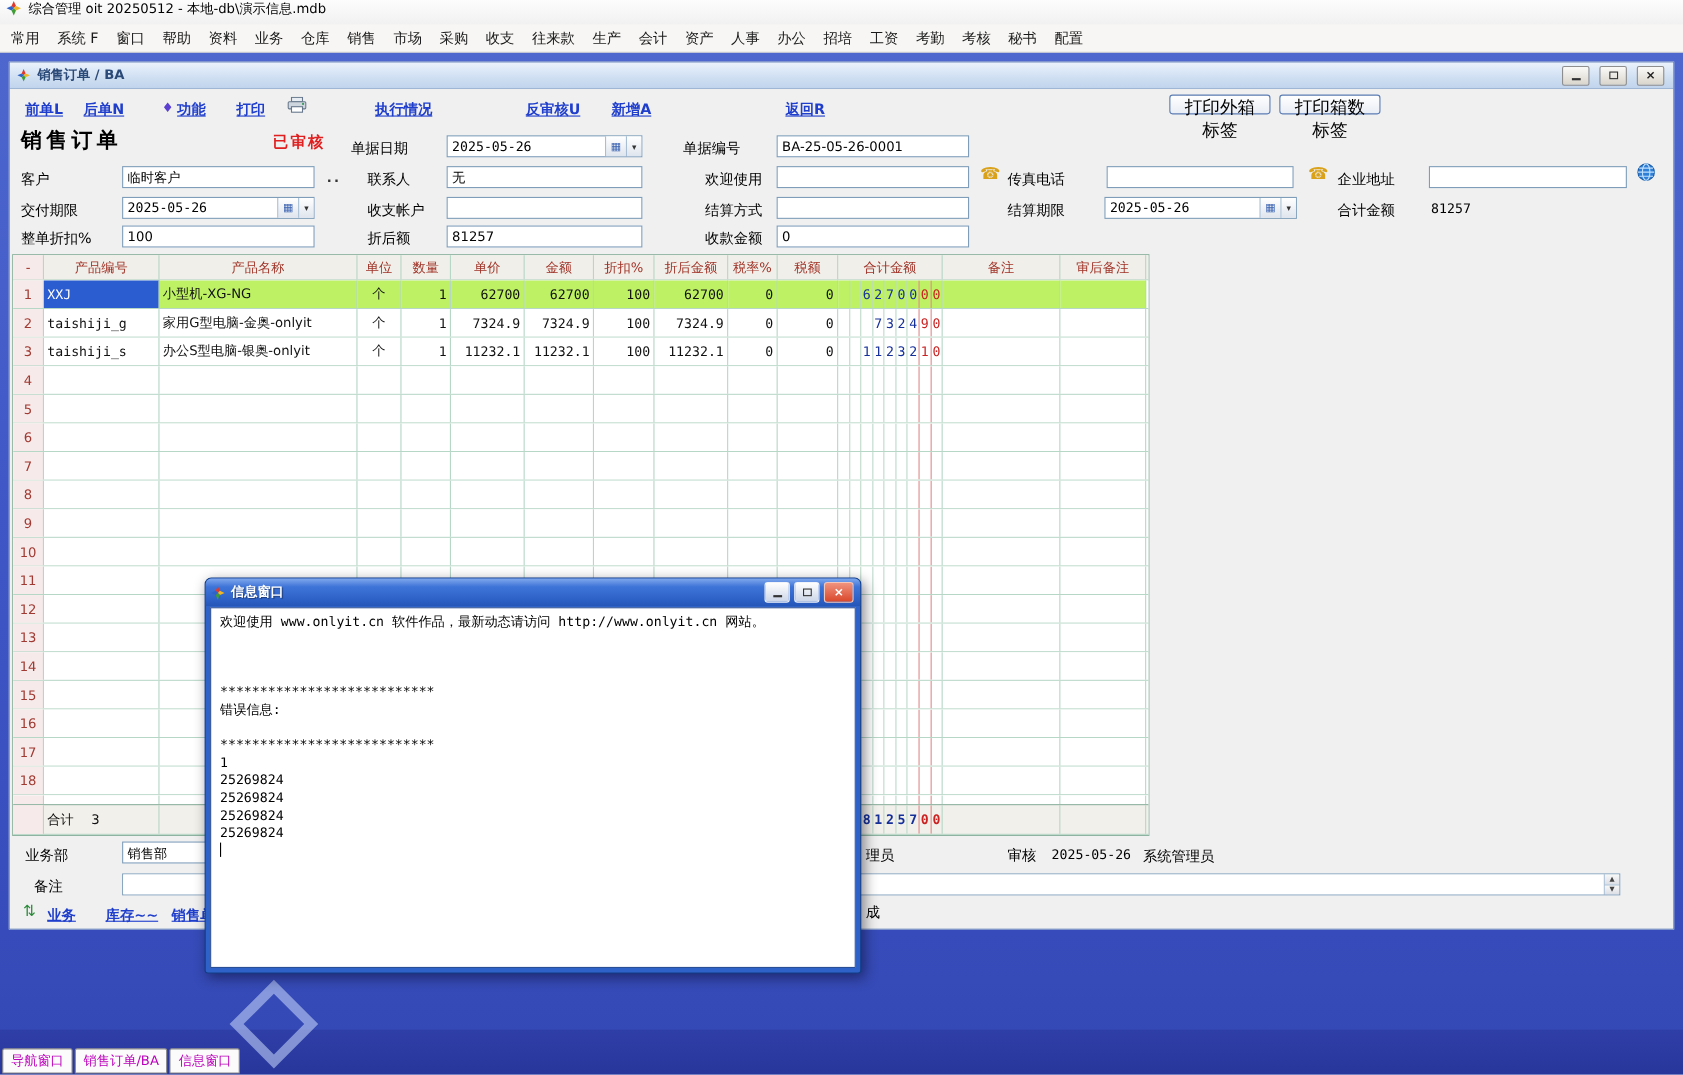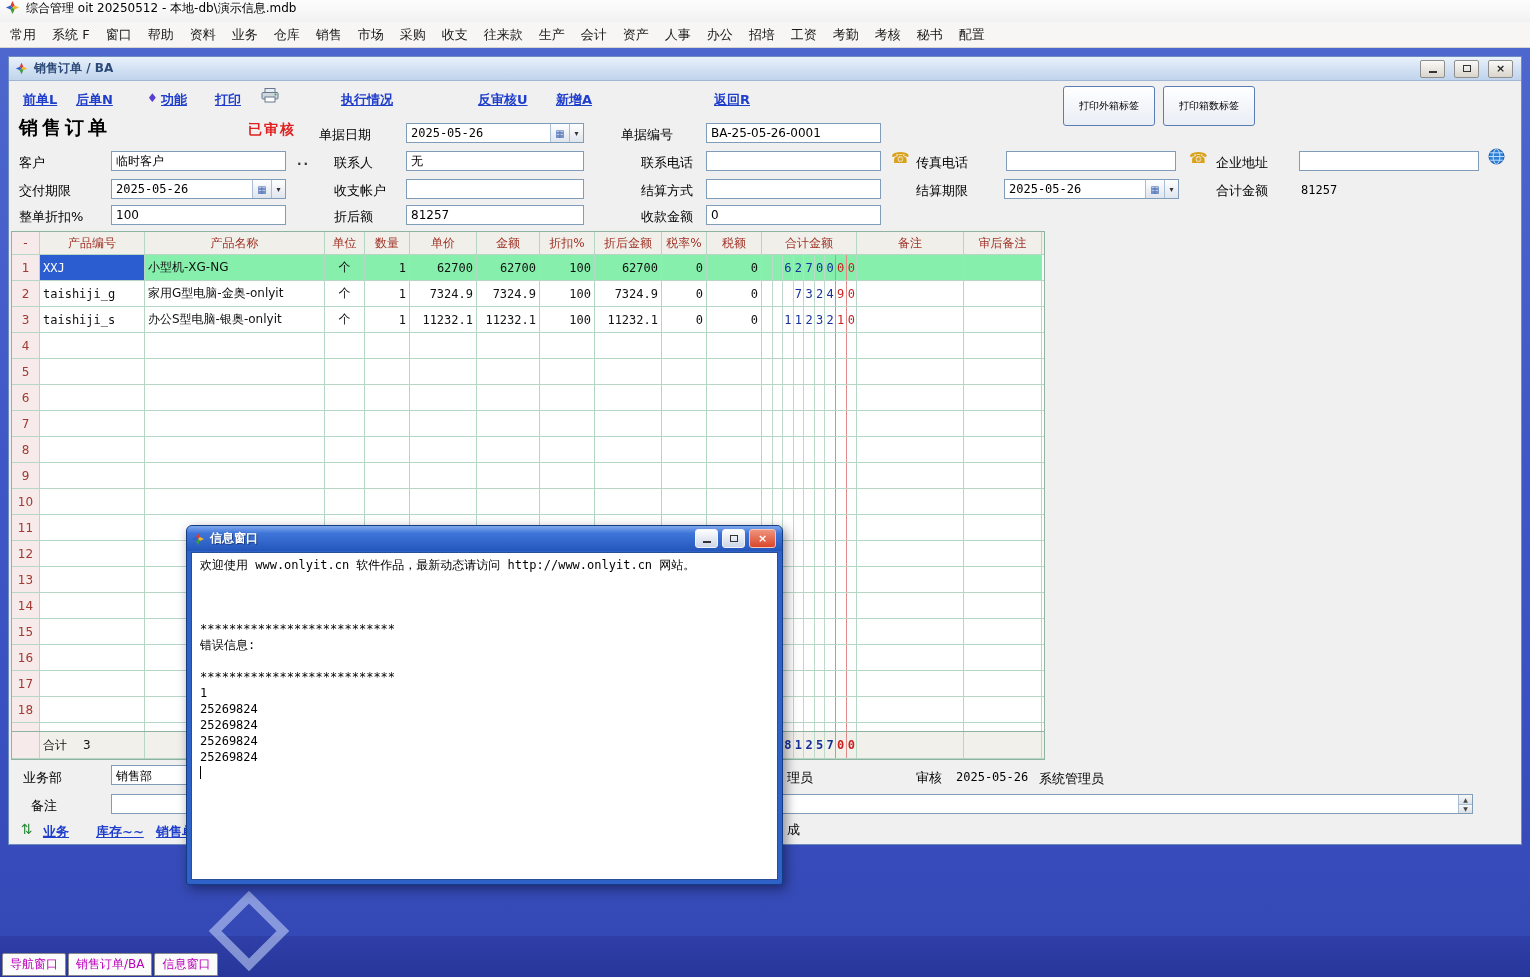--- a/index.html
+++ b/index.html
@@ -23,21 +23,21 @@
   .wbtn{width:23px;height:16px;background:linear-gradient(180deg,#fbfaf8,#d9d5cc);border:1px solid #8e8e8e;border-radius:2px;display:flex;align-items:center;justify-content:center;font-size:11px;line-height:1;color:#222;cursor:pointer;}
   .glyph-min{width:8px;height:2px;background:#333;margin-top:7px;}
   .glyph-rest{width:8px;height:7px;border:1px solid #333;box-sizing:border-box;}
   .doc-body{position:absolute;left:0;top:24px;right:0;bottom:0;background:#f0f0f0;}
 
   
   .tlink{position:absolute;top:10px;color:#1f3ecc;font-size:13px;font-weight:600;text-decoration:underline;cursor:pointer;white-space:nowrap;}
   .ticon{position:absolute;font-size:13px;}
   .diamond{color:#5a3fd0;top:10px;font-size:12px;}
   .updown{color:#2a8a3a;font-size:14px;}
-  .tbtn{position:absolute;top:5px;width:92px;height:40px;background:linear-gradient(180deg,#ffffff,#e9edf5);border:1px solid #5b7db5;border-radius:3px;font-size:10px;font-family:Liberation Mono, monospace;color:#000;cursor:pointer;}
+  .tbtn{position:absolute;top:5px;width:92px;height:18px;background:linear-gradient(180deg,#ffffff,#e9edf5);border:1px solid #5b7db5;border-radius:3px;font-size:16px;font-family:Liberation Mono, monospace;color:#000;cursor:pointer;}
 
   
   .form-title{position:absolute;left:10px;top:34px;font-size:19px;font-weight:bold;letter-spacing:4px;color:#000;}
   .status{position:absolute;left:239px;top:40px;font-size:14px;font-weight:bold;color:#e02020;letter-spacing:2px;}
   .flabel{position:absolute;font-size:13px;color:#000;white-space:nowrap;}
   .fvalue{position:absolute;font-size:12px;color:#000;white-space:nowrap;}
   .mono{font-family:"DejaVu Sans Mono","Liberation Mono",monospace;}
   .finput{position:absolute;height:20px;border:1px solid #7f9db9;background:#fff;font-size:12px;padding:1px 4px;box-sizing:border-box;font-family:inherit;}
   .datebox,.combo{position:absolute;height:20px;border:1px solid #7f9db9;background:#fff;display:flex;align-items:stretch;box-sizing:border-box;font-size:12px;}
   .dval{flex:1;padding:2px 4px;white-space:nowrap;overflow:hidden;}
@@ -52,21 +52,21 @@
   
   .grid{position:absolute;left:2px;top:150px;width:1032px;border:1px solid #8fb3a1;background:#fff;font-size:12px;}
   .grow{display:flex;height:25px;border-bottom:1px solid #b6d6c6;background:#fff;}
   .cell{display:flex;align-items:center;padding:0 3px;border-right:1px solid #b6d6c6;box-sizing:border-box;overflow:hidden;white-space:nowrap;font-family:"DejaVu Sans Mono","Liberation Mono",monospace;color:#111;}
   .grow.ghead{height:22px;background:#f1efe9;}
   .grow.ghead .cell{justify-content:center;color:#a03328;font-family:"DejaVu Sans","Liberation Sans",sans-serif;padding:0 1px;}
   .c-num{justify-content:center;background:#f7eaea;color:#a03a32;font-family:"DejaVu Sans","Liberation Sans",sans-serif;padding:0;}
   .num{justify-content:flex-end;}
   .c-unit{justify-content:center;}
   .c-name{font-family:"DejaVu Sans","Liberation Sans",sans-serif;}
-  .sel .cell{background:#86efac;}
+  .sel .cell{background:#bef264;}
   .sel .c-num{background:#f7eaea;}
   .selcode{background:#2b5cd0 !important;color:#fff !important;}
   .c-total{padding:0 !important;}
   .slot{flex:1 1 0;display:flex;align-items:center;justify-content:center;border-left:1px solid #bcd9c9;height:100%;color:#16309a;font-size:12px;font-family:"DejaVu Sans Mono","Liberation Mono",monospace;}
   .slot:first-child{border-left:none;}
   .slot.dec{border-left:1px solid #e08a8a;color:#cc2222;}
   .tbold .slot{font-weight:bold;}
   .clip{height:8px;overflow:hidden;border-bottom:none;}
   .trow{height:26px;background:#f2f0ea;border-top:1px solid #8fb3a1;}
   .trow .cell{font-family:"DejaVu Sans","Liberation Sans",sans-serif;}
@@ -198,21 +198,21 @@
         <span class="darr">▾</span>
       </div>
       <span class="flabel" style="left:612px;top:45px">单据编号</span>
       <input class="finput mono" style="left: 697px; top: 42px; width: 175px;" value="BA-25-05-26-0001">
 
       <span class="flabel" style="left:10px;top:73px">客户</span>
       <input class="finput" style="left: 102px; top: 70px; width: 175px;" value="临时客户">
       <span class="dots" style="left:288px;top:73px">..</span>
       <span class="flabel" style="left:325px;top:73px">联系人</span>
       <input class="finput" style="left: 397px; top: 70px; width: 178px;" value="无">
-      <span class="flabel" style="left:632px;top:73px">联系电话</span>
+      <span class="flabel" style="left:632px;top:73px">欢迎使用</span>
       <input class="finput mono" style="left: 697px; top: 70px; width: 175px;" value="">
       <span class="phoneicon" style="left:882px;top:68px">☎</span>
       <span class="flabel" style="left:907px;top:73px">传真电话</span>
       <input class="finput mono" style="left: 997px; top: 70px; width: 170px;" value="">
       <span class="phoneicon" style="left:1180px;top:68px">☎</span>
       <span class="flabel" style="left:1207px;top:73px">企业地址</span>
       <input class="finput" style="left: 1290px; top: 70px; width: 180px;" value="">
       <span class="globeicon" style="position:absolute;left:1479px;top:67px">
         <svg width="17" height="17" viewBox="0 0 17 17">
             <circle cx="8.5" cy="8.5" r="7.5" fill="#2f7fd6" stroke="#1b5ca8"></circle>

